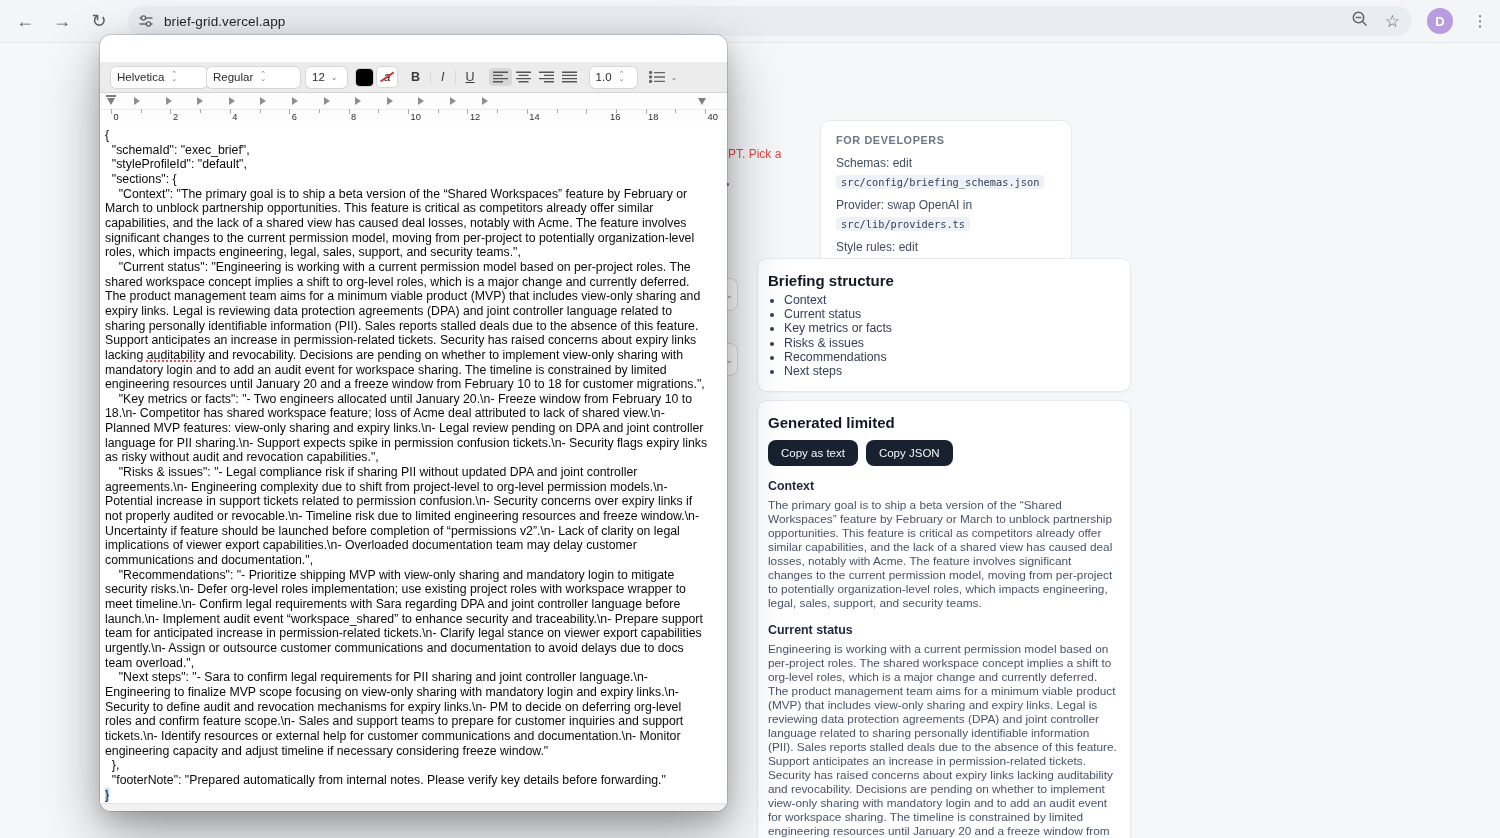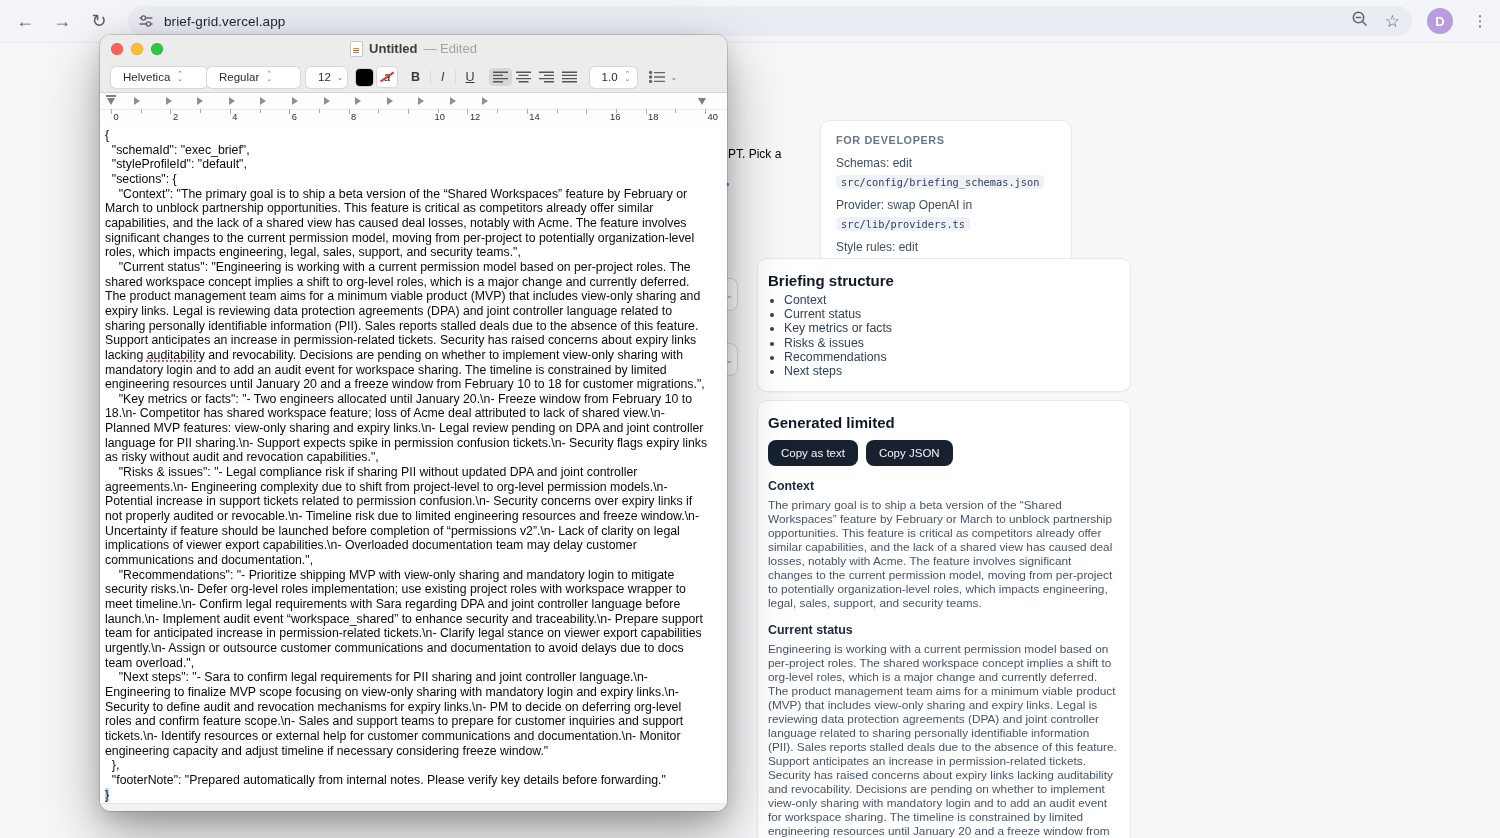--- a/index.html
+++ b/index.html
@@ -11,21 +11,21 @@
   .omnibox{position:absolute;left:128px;top:6px;width:1284px;height:30px;border-radius:15px;background:#e9ecf2;display:flex;align-items:center;}
   .omni-url{font-size:13.5px;color:#1f2328;margin-left:36px;letter-spacing:.1px;}
   .tune-ico{position:absolute;left:10px;top:7px;}
   .omni-right{position:absolute;right:12px;top:0;height:30px;display:flex;align-items:center;gap:16px;}
   .star{font-size:17px;color:#5f6368;}
   .avatar{position:absolute;left:1427px;top:8px;width:26px;height:26px;border-radius:50%;background:#b79ce0;color:#fff;font-size:13px;font-weight:bold;display:flex;align-items:center;justify-content:center;}
   .kebab{position:absolute;left:1468px;top:0;width:24px;height:42px;display:flex;align-items:center;justify-content:center;color:#5f6368;font-size:15px;letter-spacing:0;}
 
   
   .webpage{position:absolute;left:0;top:42px;width:1500px;height:796px;background:#f6f7f9;z-index:1;}
-  .partial-text{position:absolute;left:728px;top:105px;font-size:12px;color:#000000;white-space:nowrap;}
+  .partial-text{position:absolute;left:728px;top:105px;font-size:12px;color:#ef4444;white-space:nowrap;}
   .partial-box{position:absolute;width:27px;height:33px;border:1px solid #d4dae3;border-radius:8px;background:#fff;color:#8a94a3;font-size:9px;display:flex;align-items:center;justify-content:flex-end;padding-right:4px;box-sizing:border-box;}
   .blue-frag{position:absolute;left:721px;top:141px;width:8px;height:3px;background:#4e7fe0;border-radius:1px;}
 
   .card{position:absolute;background:#ffffff;border:1px solid #e6e9f0;border-radius:10px;box-shadow:0 1px 2px rgba(16,24,40,.04);box-sizing:border-box;}
   .dev-card{left:820px;top:78px;width:252px;padding:13px 15px 12px 15px;}
   .dev-title{font-size:10.8px;font-weight:bold;color:#6b7687;letter-spacing:.06em;margin-bottom:8px;}
   .dev-line{font-size:12px;color:#3f4e63;margin-top:5px;line-height:1.55;}
   .chip{font-family:"DejaVu Sans Mono",monospace;font-size:10.3px;background:#eef2f7;color:#33415b;padding:1px 5px;border-radius:4px;}
 
   .structure-card{left:757px;top:216px;width:374px;height:134px;padding:13px 12px 12px 10px;}
@@ -47,21 +47,21 @@
   .tl{width:12px;height:12px;border-radius:50%;box-shadow:inset 0 0 0 .5px rgba(0,0,0,.18);}
   .tl-red{background:#ff5f57;} .tl-yellow{background:#febc2e;} .tl-green{background:#28c840;}
   .title-center{position:absolute;left:0;right:0;top:0;height:27px;display:flex;align-items:center;justify-content:center;gap:6px;font-size:13px;}
   .doc-ico{width:11px;height:14px;background:#fff;border:1px solid #c6c6c6;border-radius:2px;position:relative;}
   .doc-ico::after{content:"";position:absolute;left:2px;top:6px;width:6px;height:5px;
     background:linear-gradient(#e8893a 0 1.4px,transparent 1.4px 2.2px,#c74b42 2.2px 3.4px,transparent 3.4px 4.2px,#8a8a8a 4.2px 5px);}
   .win-title{font-weight:bold;color:#3d3d3d;}
   .win-edited{color:#a3a3a3;}
 
   .toolbar{position:absolute;left:0;top:27px;right:0;height:31px;background:#ececec;border-bottom:1px solid #d4d4d4;display:flex;align-items:center;padding:0 11px;box-sizing:border-box;}
-  .pill{display:flex;align-items:center;background:#fff;border-radius:5px;box-shadow:0 0 0 1px #d7d7d7,0 1px 1px rgba(0,0,0,.05);height:21px;padding:0 12px;font-size:11.5px;color:#2c2c2c;box-sizing:border-box;}
+  .pill{display:flex;align-items:center;background:#fff;border-radius:5px;box-shadow:0 0 0 1px #d7d7d7,0 1px 1px rgba(0,0,0,.05);height:21px;padding:0 6px;font-size:11.5px;color:#2c2c2c;box-sizing:border-box;}
   .chev2{display:flex;flex-direction:column;margin-left:7px;font-size:7px;line-height:4.6px;color:#777;}
   .chev1{margin-left:6px;font-size:8px;color:#777;}
   .color-well{width:17px;height:17px;background:#000;border-radius:4px;box-shadow:0 0 0 1px #cfcfcf;}
   .char-color{width:20px;height:20px;background:#fff;border-radius:4px;box-shadow:0 0 0 1px #d7d7d7;display:flex;align-items:center;justify-content:center;font-size:12px;font-style:italic;color:#222;position:relative;}
   .char-color::after{content:"";position:absolute;left:2px;top:9px;width:16px;height:1.6px;background:#d33;transform:rotate(-35deg);}
   .fmt-btn{font-size:12.5px;color:#3a3a3a;padding:0 6px;}
   .b{font-weight:bold;} .i{font-style:italic;} .u{text-decoration:underline;}
   .sep{width:1px;height:15px;background:#dadada;margin:0 4px;}
   .align-btn{padding:3px 4px;border-radius:4px;display:flex;align-items:center;}
   .align-btn.active{background:#d7d7d7;}
@@ -154,32 +154,20 @@
         </span>
         <span class="star">☆</span>
       </span>
     </div>
     <div class="avatar">D</div>
     <div class="kebab">⋮</div>
   </div>
 
   <div class="textedit">
 
-    <div class="titlebar">
-      <div class="traffic">
-        <span class="tl tl-red"></span>
-        <span class="tl tl-yellow"></span>
-        <span class="tl tl-green"></span>
-      </div>
-      <div class="title-center">
-        <span class="doc-ico"></span>
-        <span class="win-title">Untitled</span>
-        <span class="win-edited">— Edited</span>
-      </div>
-    </div>
 
     <div class="toolbar">
       <div class="pill" style="width:96px;">
         <span>Helvetica</span>
         <span class="chev2">
             <span>⌃</span>
             <span>⌄</span>
           </span>
       </div>
       <div class="pill" style="width:93px;">
@@ -277,21 +265,21 @@
           <span class="ruler-num" style="left: 13.5px;">0</span>
           <span class="ruler-tick" style="left: 70.4px; height: 5px;"></span>
           <span class="ruler-num" style="left: 72.9px;">2</span>
           <span class="ruler-tick" style="left: 129.8px; height: 5px;"></span>
           <span class="ruler-num" style="left: 132.3px;">4</span>
           <span class="ruler-tick" style="left: 189.2px; height: 5px;"></span>
           <span class="ruler-num" style="left: 191.7px;">6</span>
           <span class="ruler-tick" style="left: 248.6px; height: 5px;"></span>
           <span class="ruler-num" style="left: 251.1px;">8</span>
           <span class="ruler-tick" style="left: 308px; height: 5px;"></span>
-          <span class="ruler-num" style="left: 310.5px; margin-left: 24px;">10</span>
+          <span class="ruler-num" style="left: 310.5px;">10</span>
           <span class="ruler-tick" style="left: 367.4px; height: 5px;"></span>
           <span class="ruler-num" style="left: 369.9px;">12</span>
           <span class="ruler-tick" style="left: 426.8px; height: 5px;"></span>
           <span class="ruler-num" style="left: 429.3px;">14</span>
           <span class="ruler-tick" style="left: 486.2px; height: 5px;"></span>
           <span class="ruler-num" style="left: 510px;">16</span>
           <span class="ruler-tick" style="left: 545.6px; height: 5px;"></span>
           <span class="ruler-num" style="left: 548.1px;">18</span>
           <span class="ruler-tick" style="left: 605px; height: 5px;"></span>
           <span class="ruler-num" style="left: 607.5px;">40</span>

